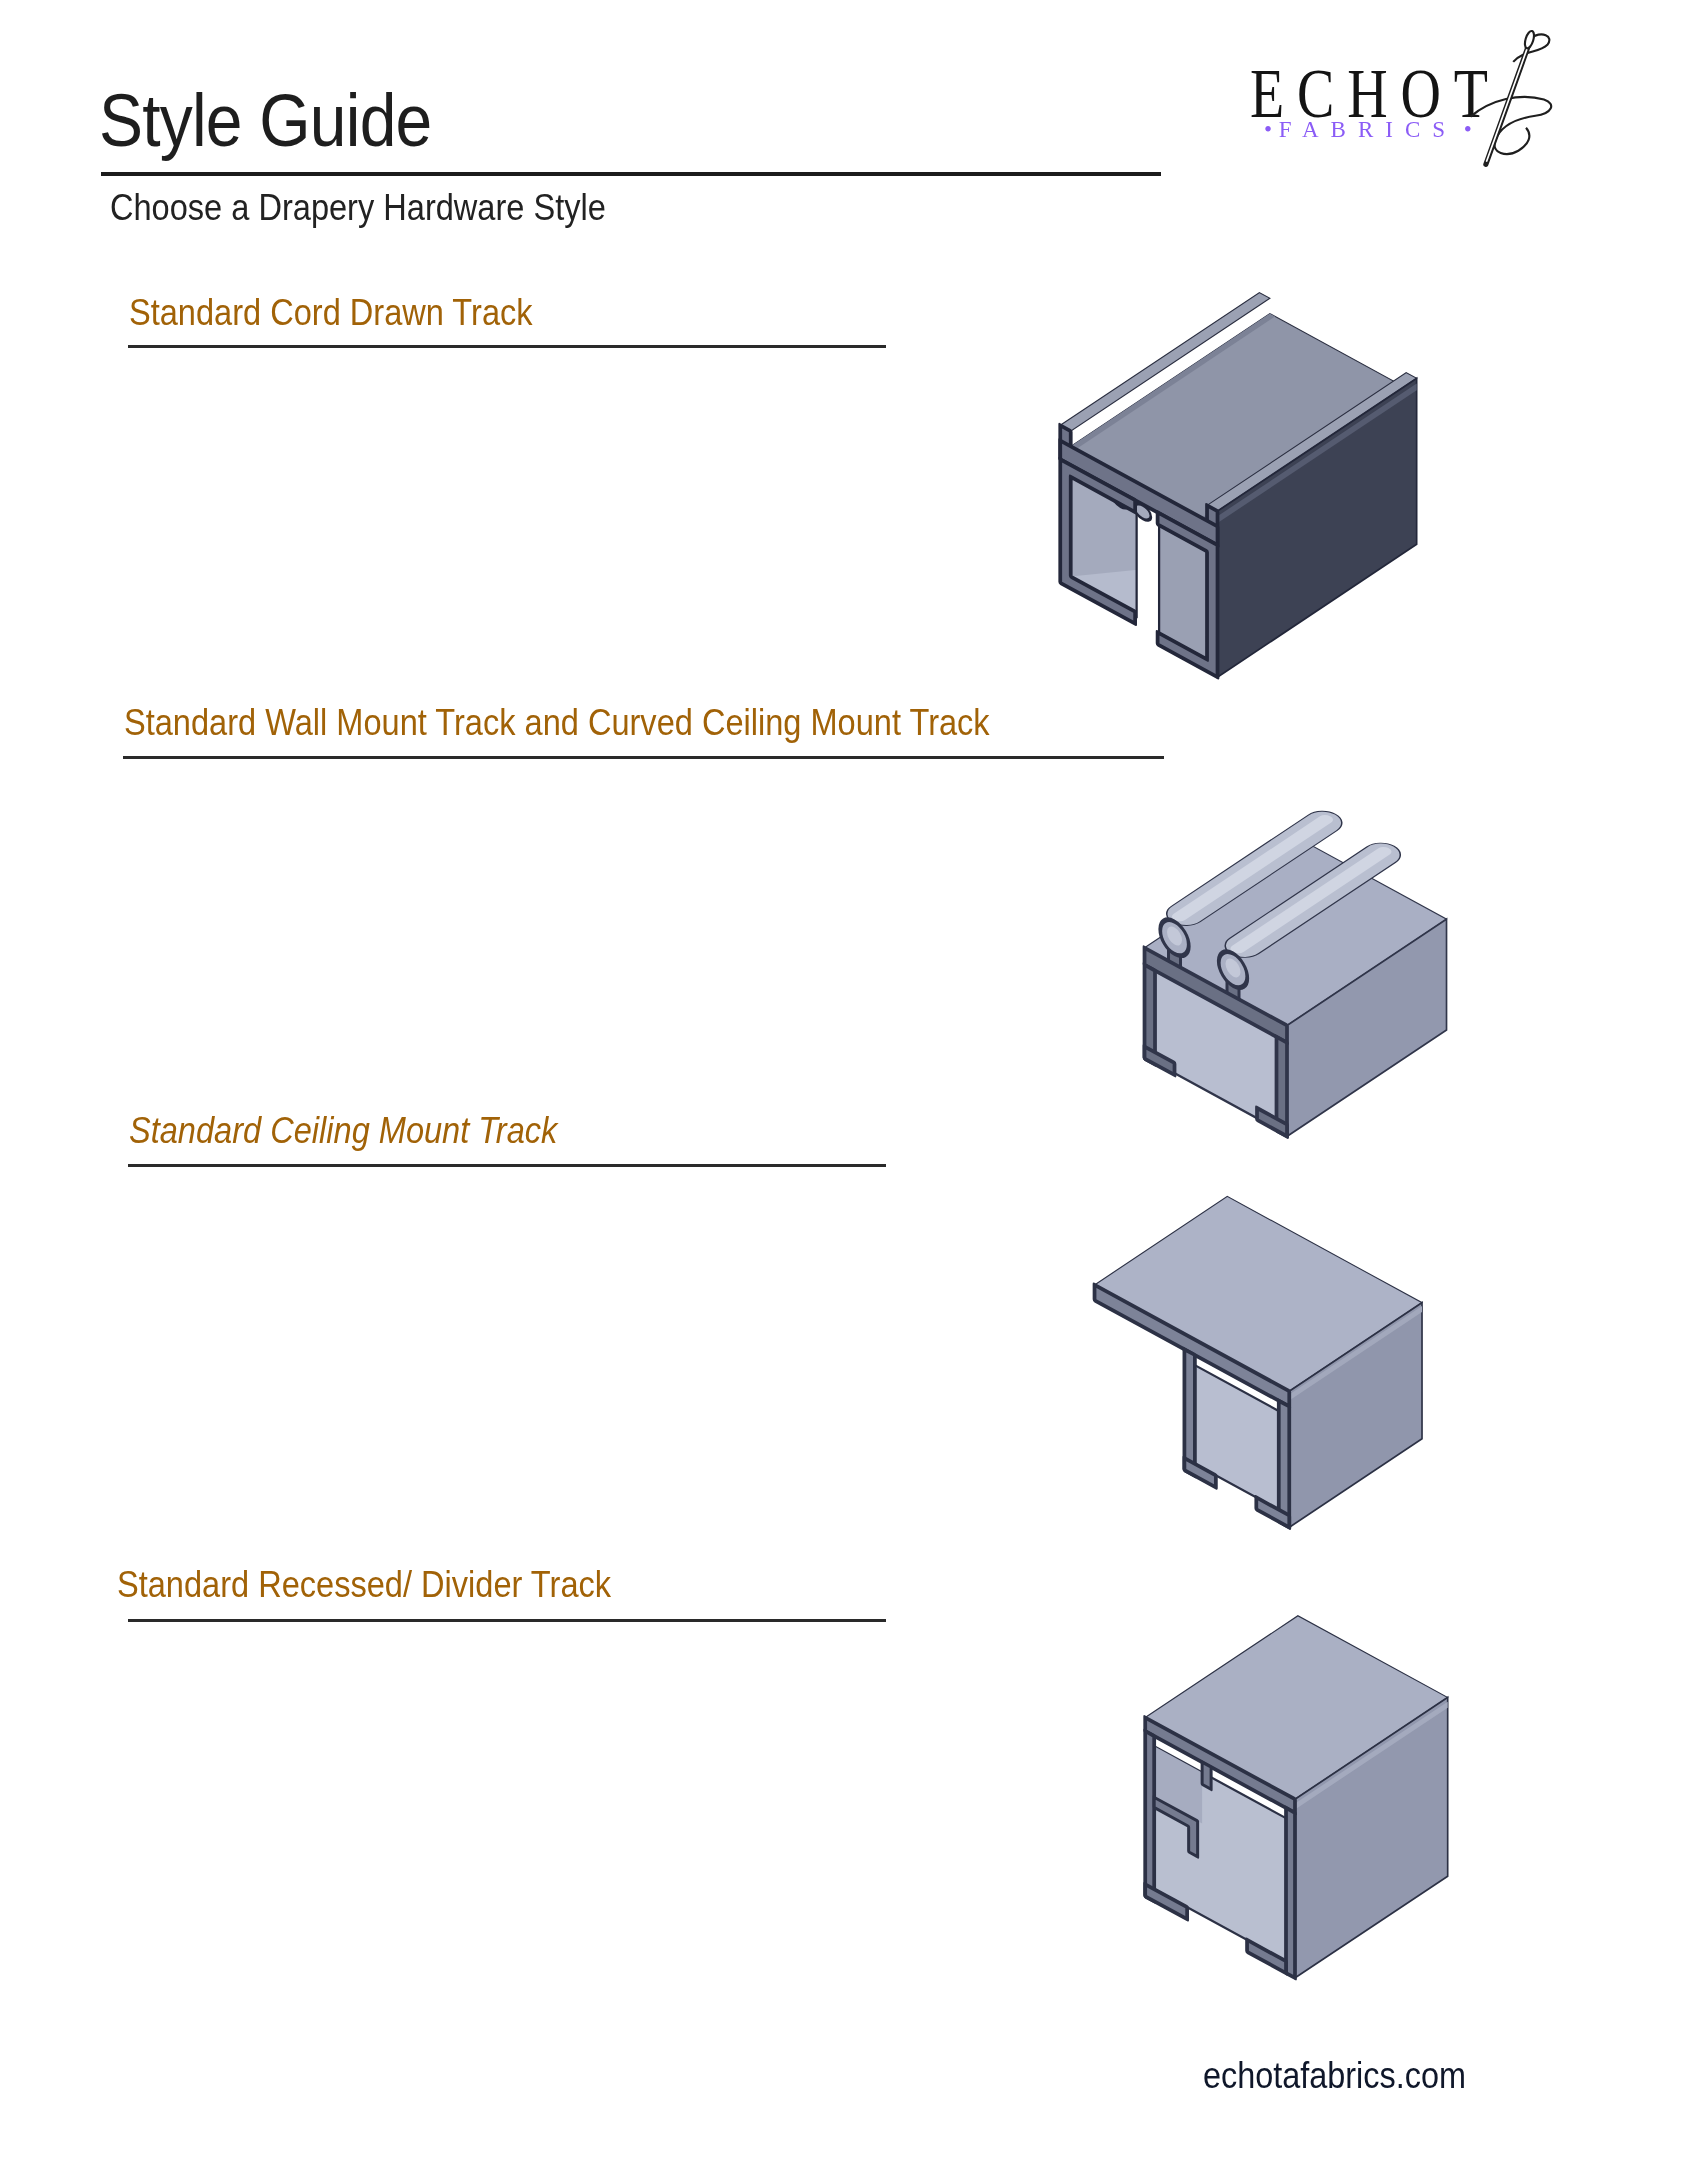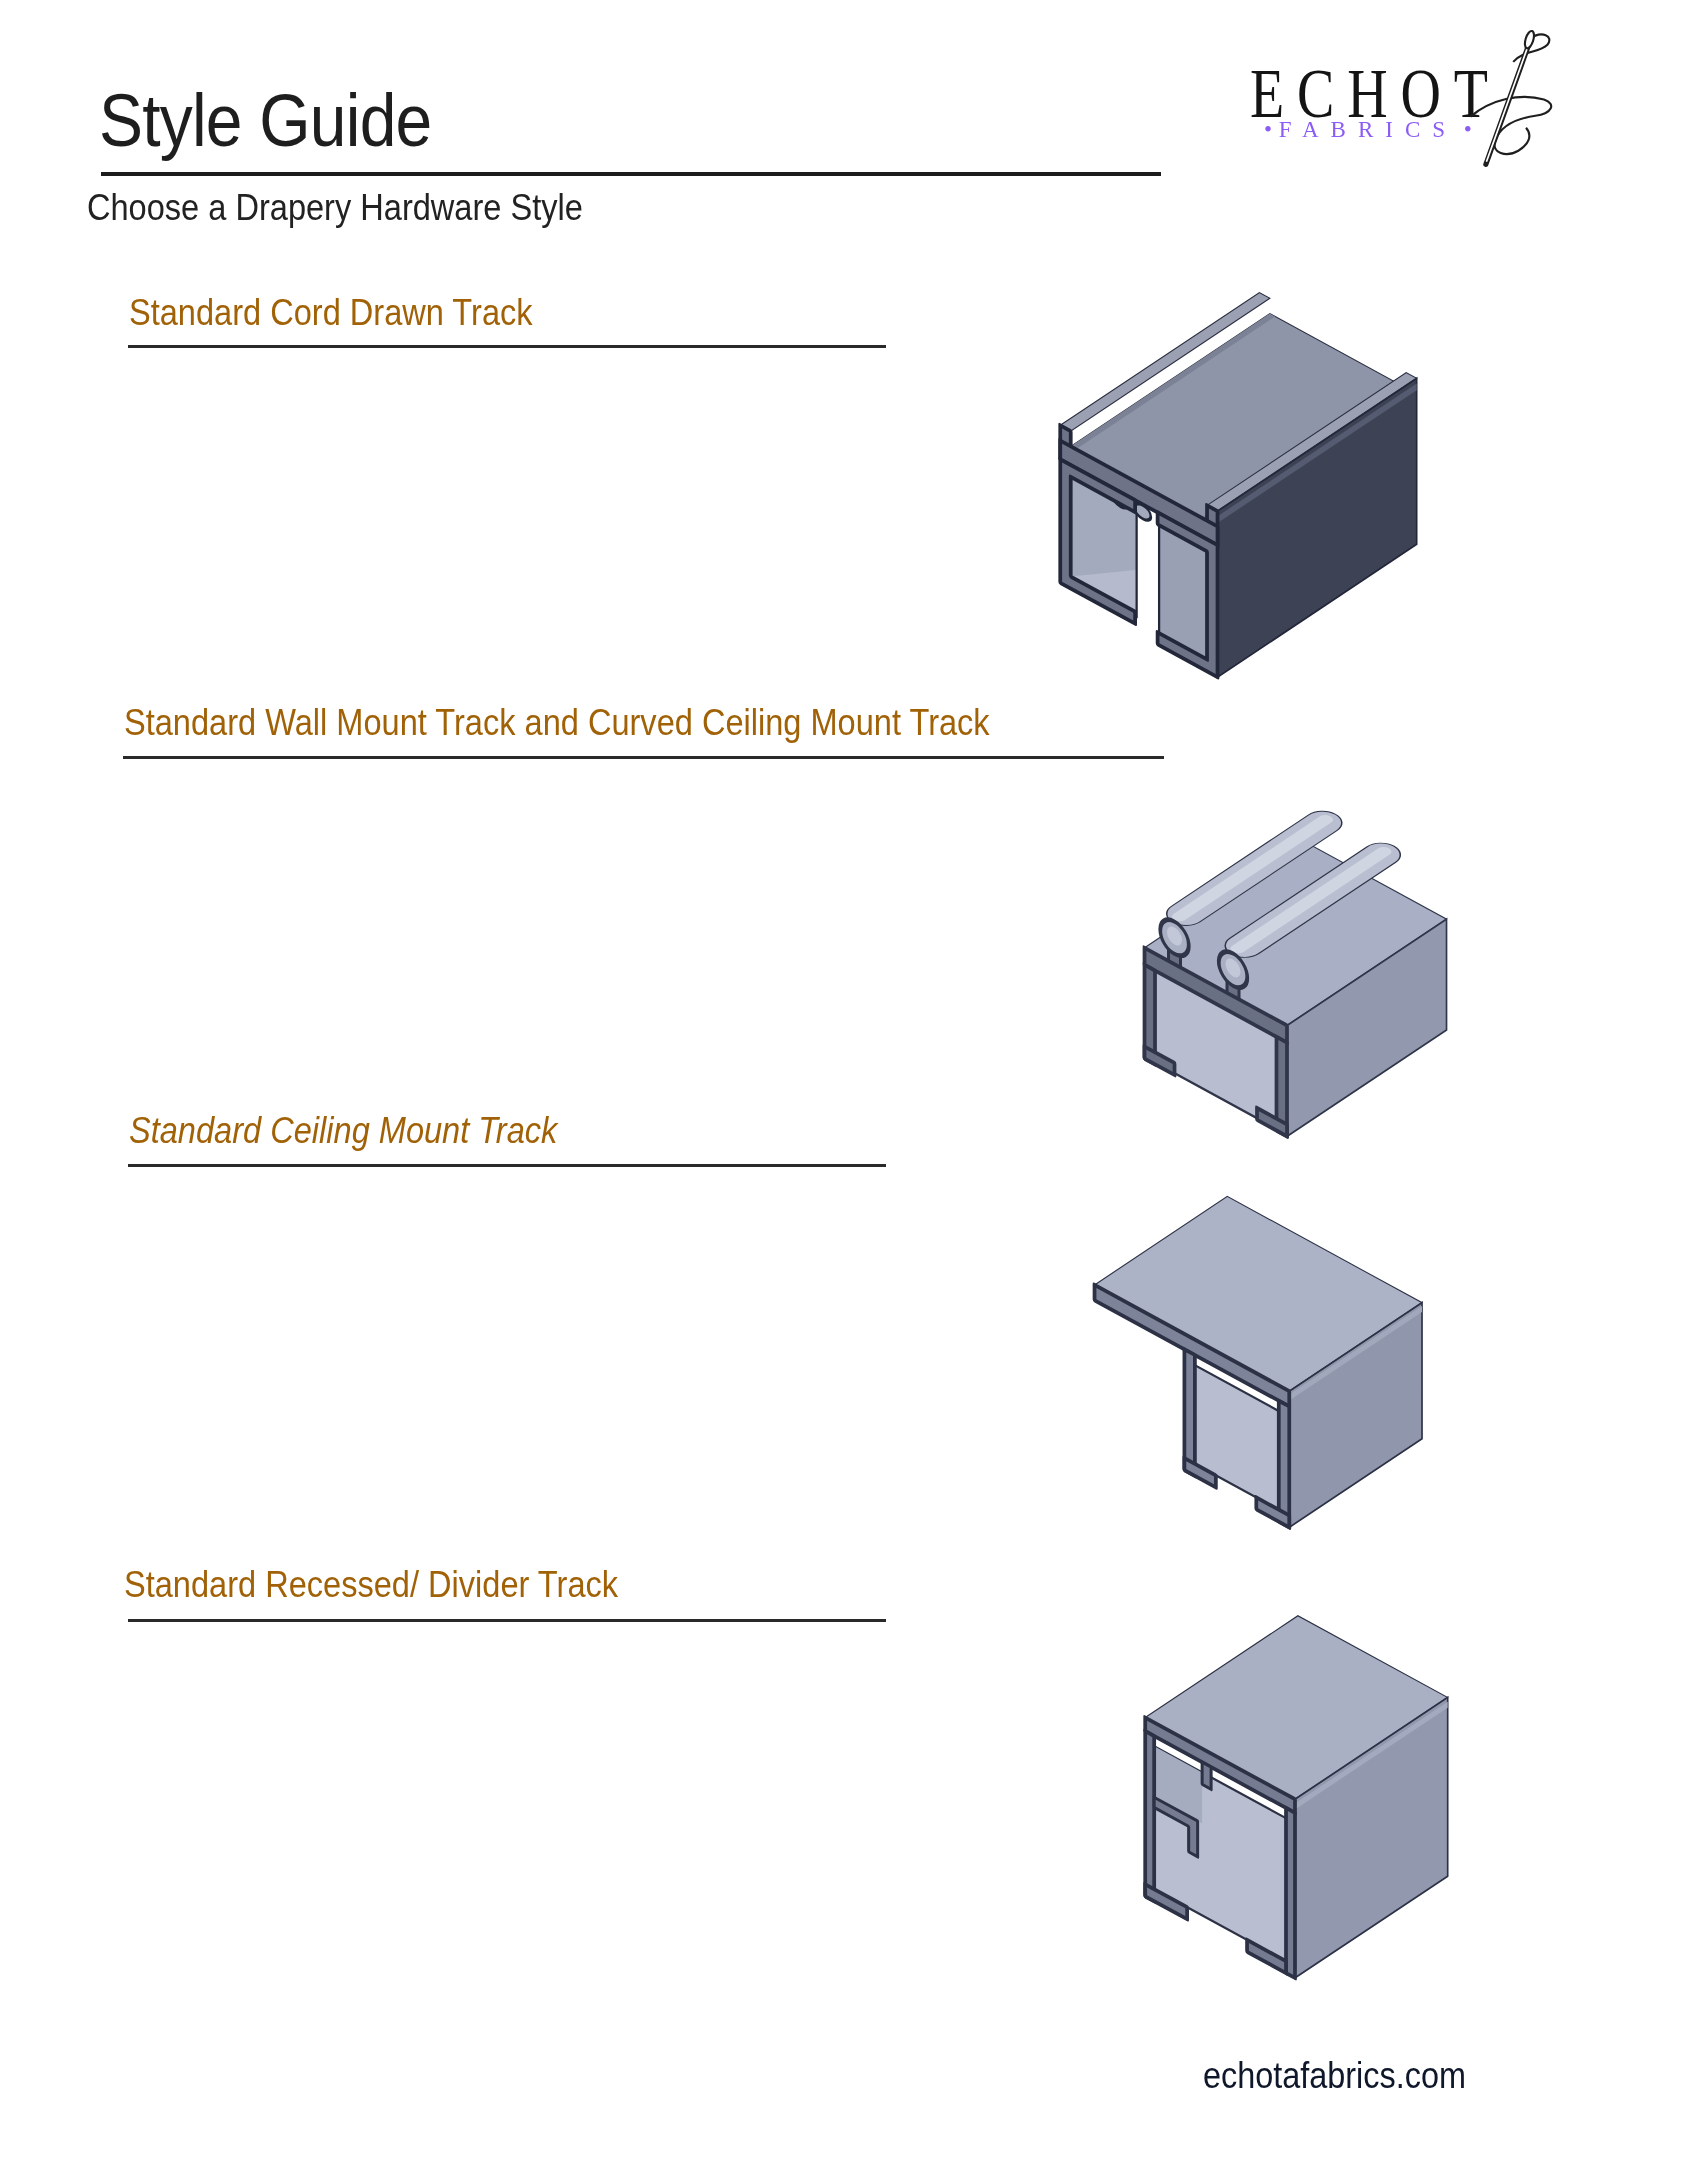--- a/index.html
+++ b/index.html
@@ -4,21 +4,21 @@
 <style>
   html,body{margin:0;padding:0;}
   body{
     width:1685px;height:2181px;position:relative;background:#ffffff;
     font-family:"Liberation Sans", sans-serif;color:#1c1c1c;overflow:hidden;
   }
   .abs{position:absolute;}
   .squeeze{transform:scaleX(0.88);transform-origin:left top;white-space:nowrap;display:inline-block;}
   .page-title{left:99px;top:77px;font-size:75px;font-weight:normal;letter-spacing:-0.9px;color:#1e1e1e;}
   .title-rule{left:101px;top:172px;width:1060px;height:4.3px;background:#1c1c1c;}
-  .subtitle{left:87px;top:187px;font-size:37px;color:#222;text-decoration:underline;}
+  .subtitle{left:110px;top:187px;font-size:37px;color:#222;text-decoration:underline;}
   .sec-title{font-size:37px;color:#a16207;}
   .sec-rule{height:3.4px;background:#2a2a2a;}
   .footer-url{left:1203px;top:2055px;font-size:36px;color:#0f172a;}
 
   
   .logo-word{left:1250px;top:54px;font-family:"Liberation Serif", serif;font-size:70px;color:#141414;letter-spacing:16px;transform:scaleX(0.8);transform-origin:left top;white-space:nowrap;}
   .logo-tagline{left:1264px;top:117px;font-family:"Liberation Serif", serif;font-size:23px;color:#8b5cf6;white-space:nowrap;}
   .logo-tagline .letters{letter-spacing:12px;margin:0 6.8px;}
   figure{margin:0;padding:0;}
 </style>
@@ -144,21 +144,21 @@
     <rect x="134" y="30" width="112" height="116" fill="#b8bed0" stroke="#2c3145" stroke-width="3"></rect>
     <rect x="0" y="0" width="260" height="18" fill="#7d8398" stroke="#2c3145" stroke-width="5"></rect>
     <rect x="120" y="18" width="14" height="142" fill="#7d8398" stroke="#2c3145" stroke-width="5"></rect>
     <rect x="246" y="18" width="14" height="142" fill="#7d8398" stroke="#2c3145" stroke-width="5"></rect>
     <rect x="120" y="146" width="42" height="14" fill="#7d8398" stroke="#2c3145" stroke-width="5"></rect>
     <rect x="216" y="146" width="44" height="14" fill="#7d8398" stroke="#2c3145" stroke-width="5"></rect>
   </g>
 </svg>
 </figure>
 
-<div class="abs sec-title" style="left:124px;top:1564px;"><span class="squeeze">Standard Recessed/ Divider Track</span></div>
+<div class="abs sec-title" style="left:117px;top:1564px;"><span class="squeeze">Standard Recessed/ Divider Track</span></div>
 <div class="abs sec-rule" style="left:128px;top:1619px;width:758px;"></div>
 
 <figure class="abs" style="left:1116px;top:1612px;">
 <svg width="358" height="383" viewBox="0 0 420 450">
 
   <g transform="matrix(0.88,0.48,0.78,-0.52,34,124)">
     <rect x="0" y="0" width="200" height="230" fill="#aab0c4" stroke="#2c3145" stroke-width="1.5"></rect>
   </g>
 
   <g transform="matrix(0.78,-0.52,0,1,210,220)">

